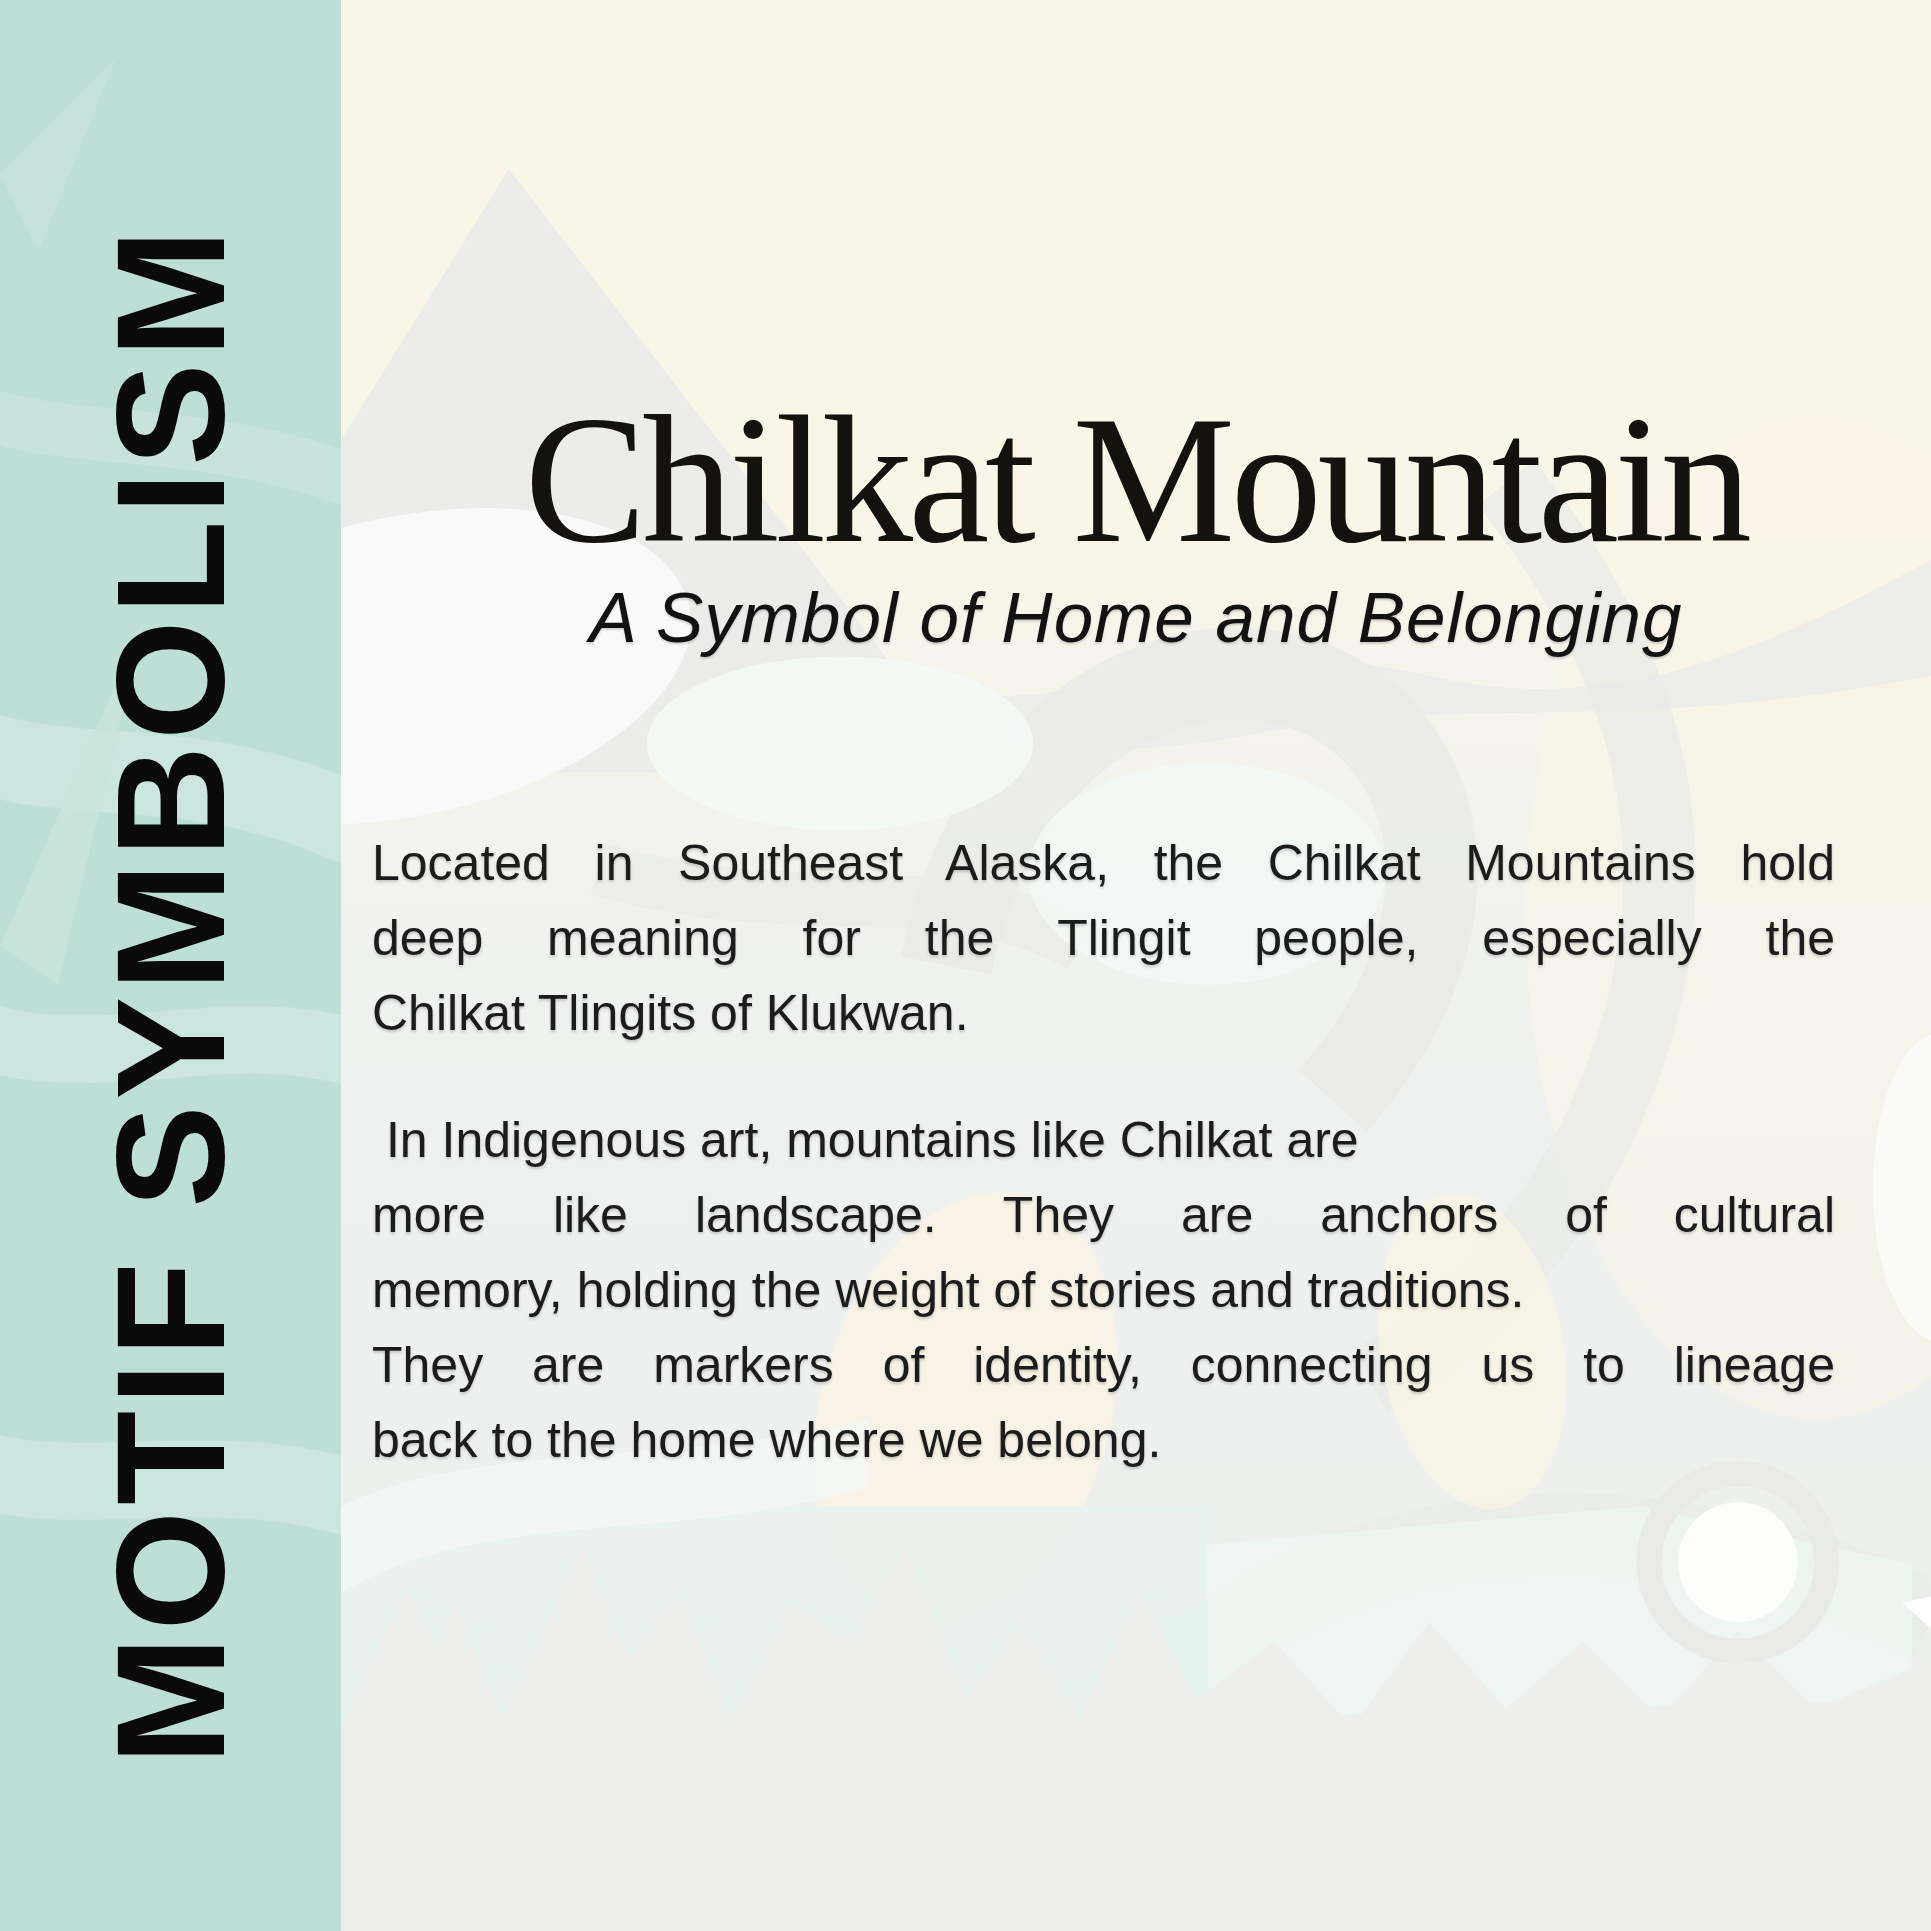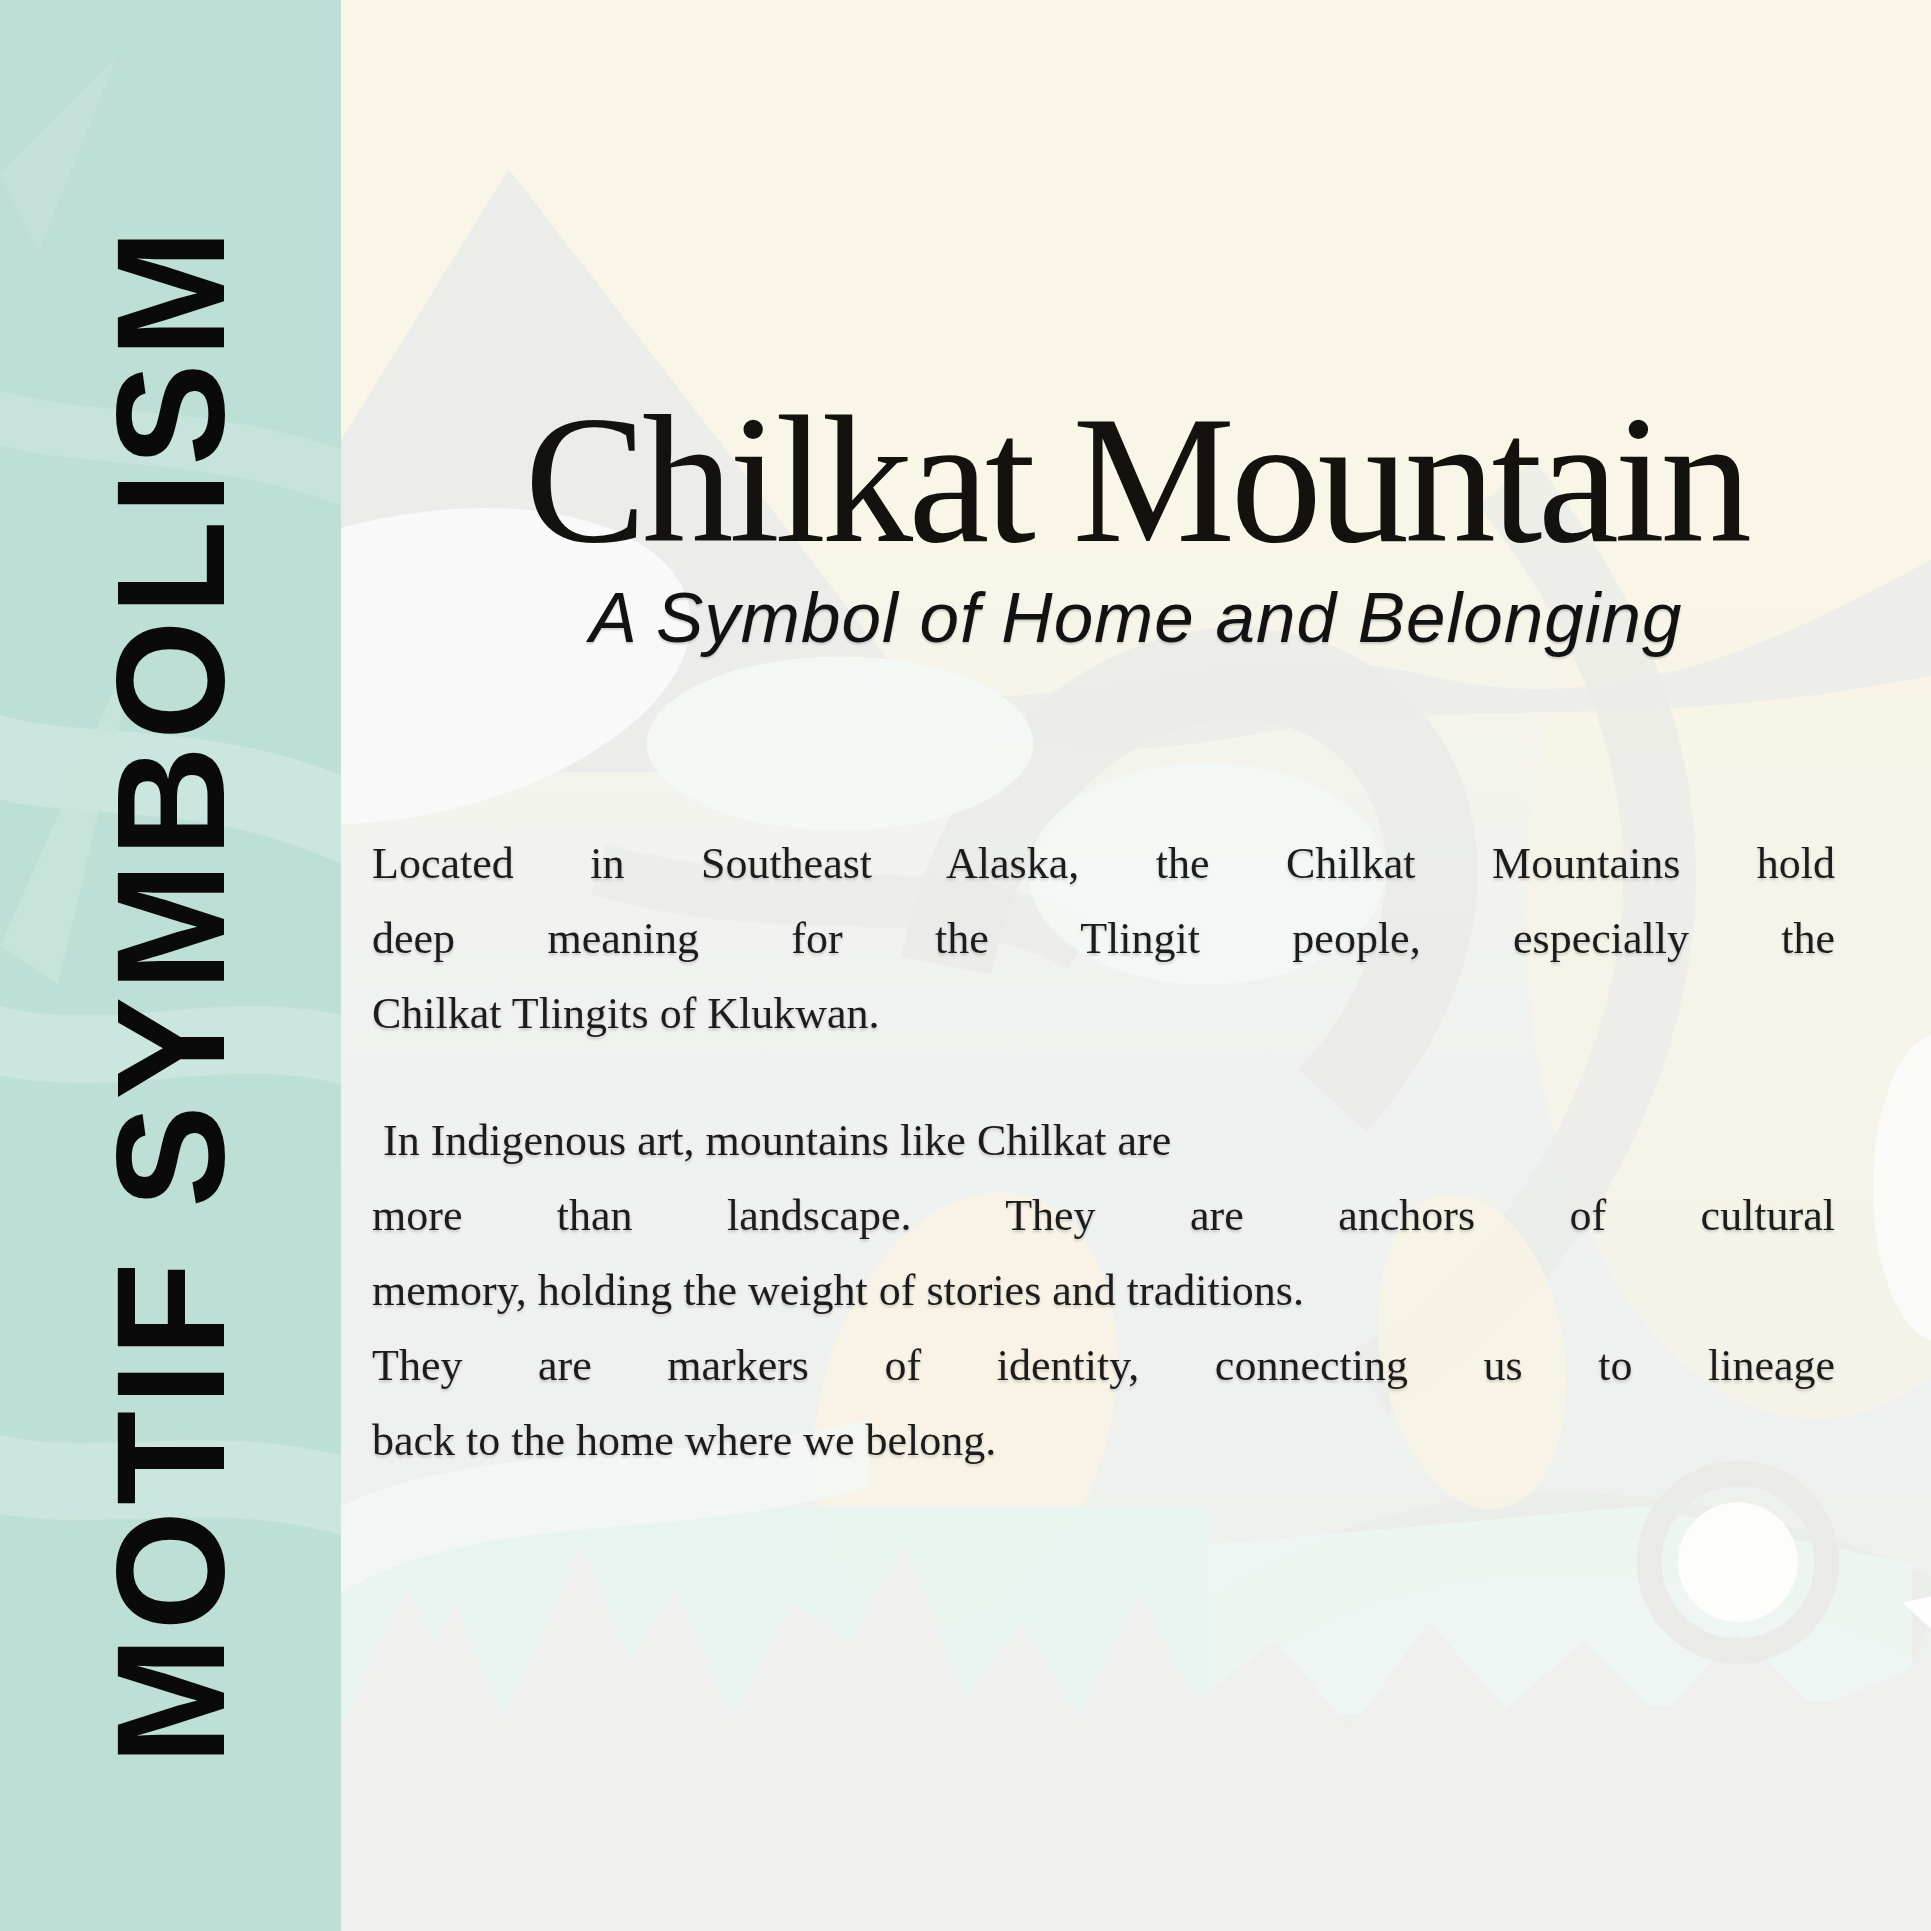--- a/index.html
+++ b/index.html
@@ -39,22 +39,22 @@
   .subtitle{
     position:absolute;left:341px;top:581px;width:1590px;
     text-align:center;
     font-family:"Liberation Sans", sans-serif;
     font-style:italic;font-weight:400;font-size:71px;line-height:73px;
     letter-spacing:1px;color:#121212;
     text-shadow:0 1.9px 1.9px rgba(50,50,50,0.20);
   }
   .body-text{position:absolute;left:372px;top:826px;width:1463px;}
   .line{
-    font-family:Liberation Serif, serif;
-    font-weight:400;font-size:44px;line-height:75px;
+    font-family:Liberation Sans, sans-serif;
+    font-weight:400;font-size:50px;line-height:75px;
     color:#1c1c1c;white-space:pre-wrap;
     text-shadow:0 1.9px 2.9px rgba(40,40,40,0.22);
   }
   .just{text-align:justify;text-align-last:justify;}
   .para2{margin-top:52px;}
 </style>
 </head>
 <body>
 
 <div class="canvas">
@@ -120,21 +120,21 @@
     <div class="subtitle">A Symbol of Home and Belonging</div>
 
     <div class="body-text">
       <div>
         <div class="line just">Located in Southeast Alaska, the Chilkat Mountains hold</div>
         <div class="line just">deep meaning for the Tlingit people, especially the</div>
         <div class="line">Chilkat Tlingits of Klukwan.</div>
       </div>
       <div class="para2">
         <div class="line"> In Indigenous art, mountains like Chilkat are</div>
-        <div class="line just">more than landscape. They are anchors of cultural</div>
+        <div class="line just">more like landscape. They are anchors of cultural</div>
         <div class="line">memory, holding the weight of stories and traditions.</div>
         <div class="line just">They are markers of identity, connecting us to lineage</div>
         <div class="line">back to the home where we belong.</div>
       </div>
     </div>
 
   </div>
 </div>
 
 

